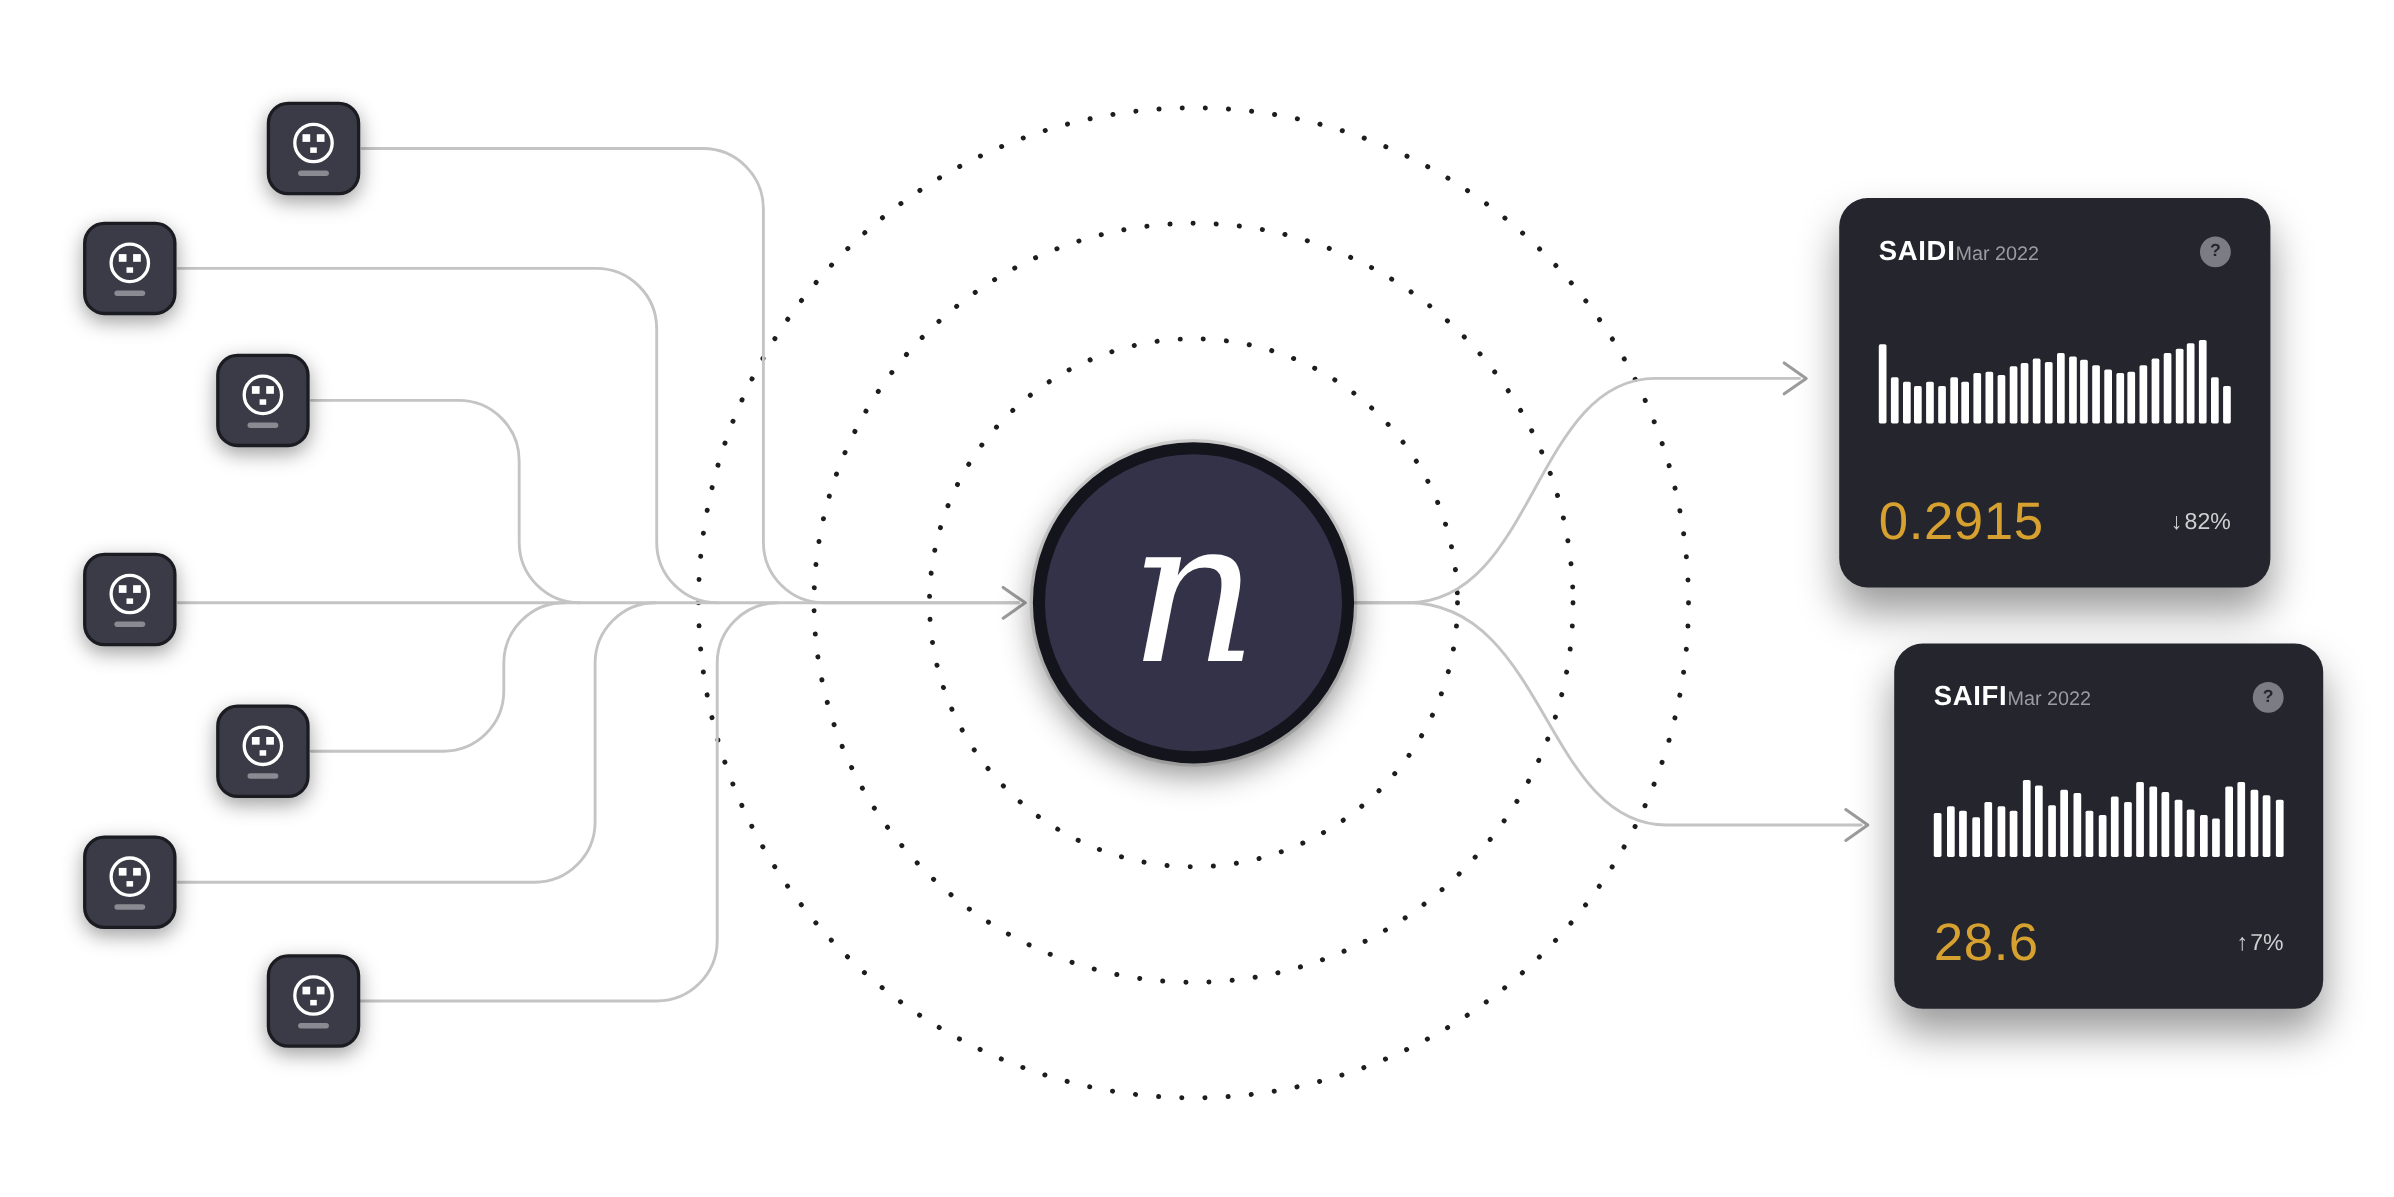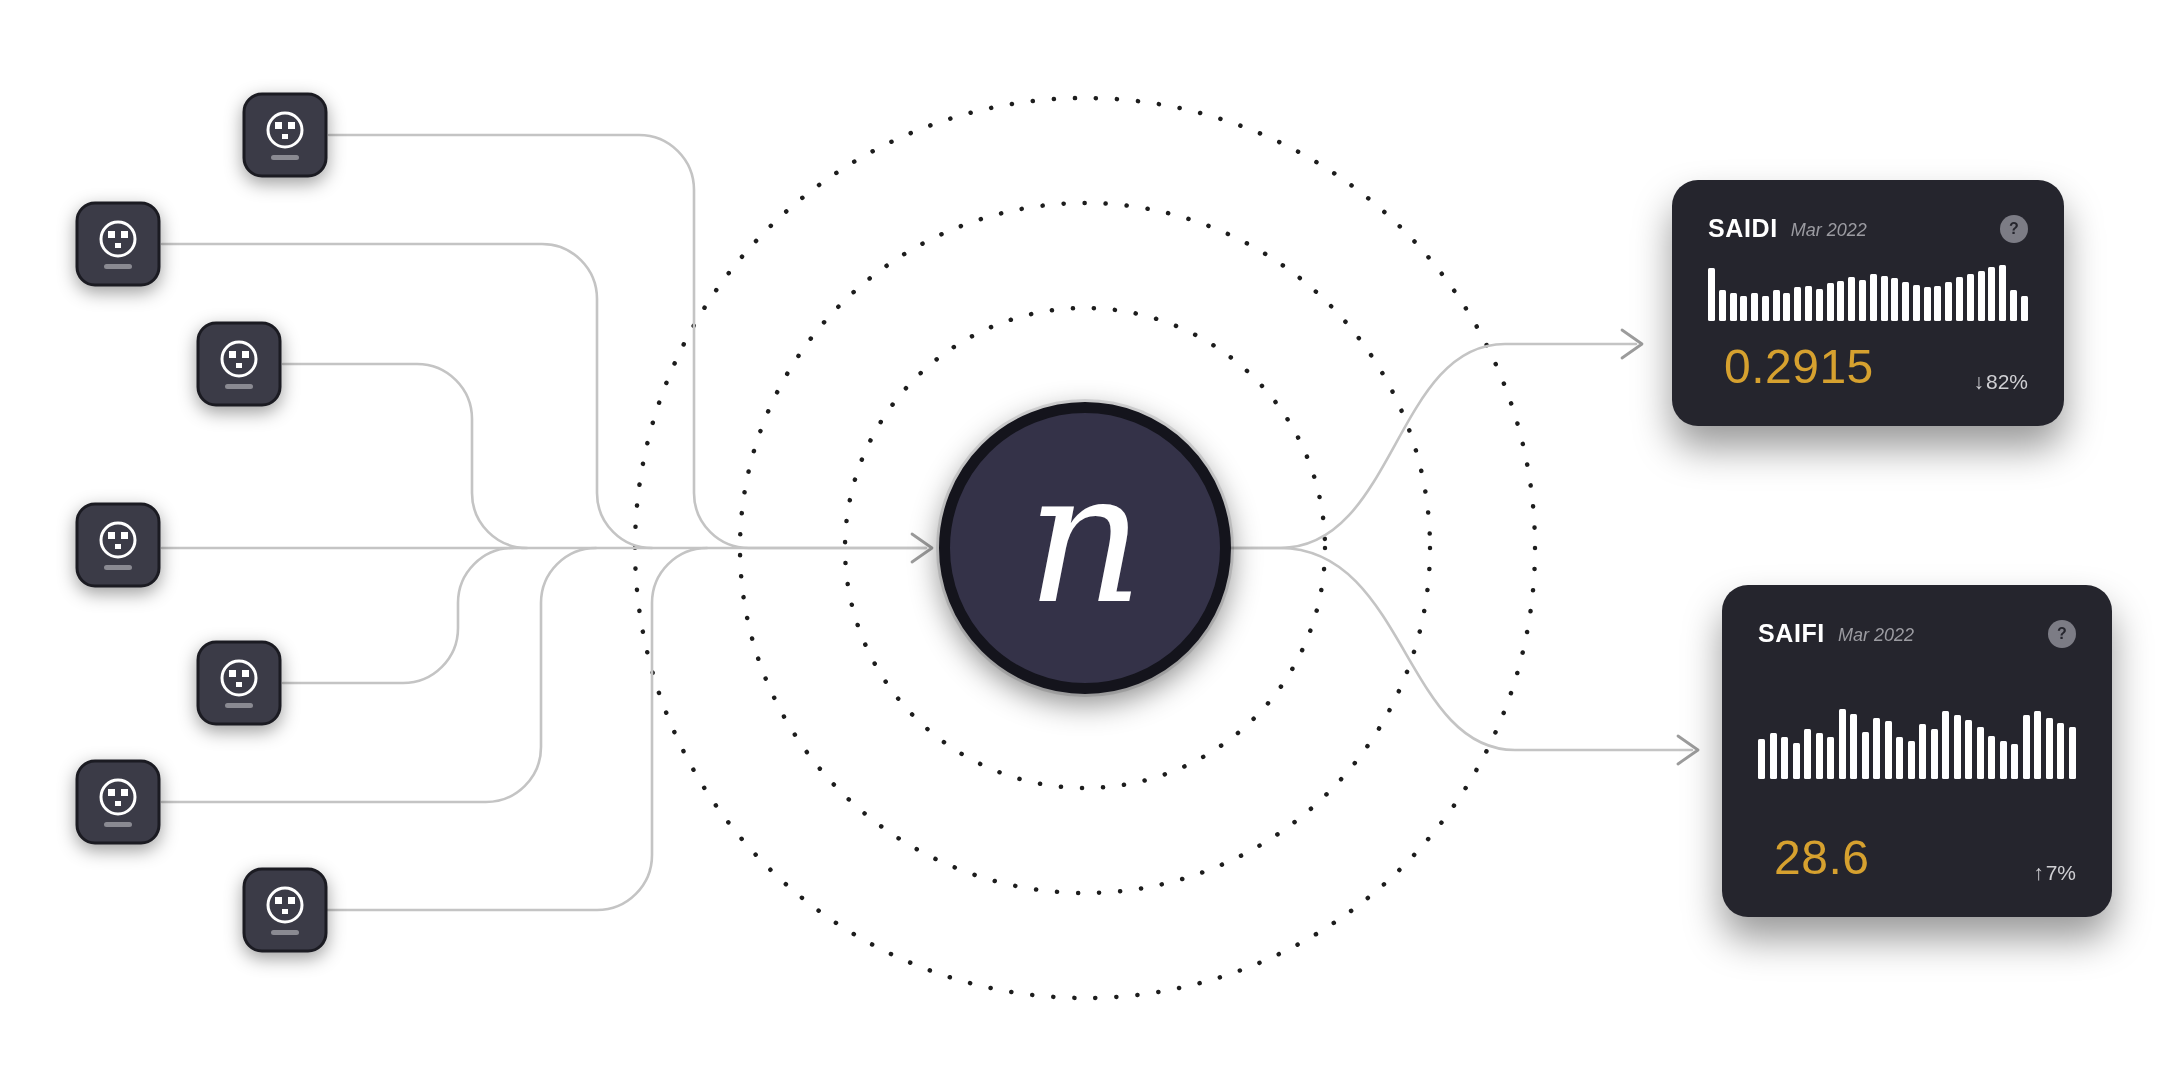--- a/index.html
+++ b/index.html
@@ -50,46 +50,46 @@
   
   .card{
     position:absolute;z-index:4;
     box-sizing:border-box;
     background:var(--card-bg,#25252d);
     border-radius:26px;
     box-shadow:0 22px 38px rgba(0,0,0,0.40);
     padding:34px 36px 32px 36px;
     display:flex;flex-direction:column;justify-content:space-between;
   }
-  .card-saidi{left:1672px;top:180px;width:392px;height:246px;}
+  .card-saidi{left:1672px;top:180px;width:392px;height:354px;}
   .card-saifi{left:1722px;top:585px;width:390px;height:332px;}
 
   .card-header{display:flex;align-items:center;}
   .card-title{
     color:#ffffff;font-size:25px;font-weight:bold;letter-spacing:0.6px;
   }
   .card-period{
-    color:var(--muted-text,#9b9ba1);font-size:18px;margin-left:13px;margin-top:3px;font-style:italic;
+    color:var(--muted-text,#9b9ba1);font-size:18px;margin-top:3px;
   }
   .help{
     margin-left:auto;width:28px;height:28px;border-radius:50%;
     background:var(--help-bg,#7c7c85);color:var(--card-bg,#25252d);
     font-size:16px;font-weight:bold;
     display:flex;align-items:center;justify-content:center;
     cursor:pointer;user-select:none;
   }
   .card-chart{
     height:76px;margin-top:22px;
     display:flex;align-items:flex-end;justify-content:space-between;
   }
   .bar{
     width:7px;border-radius:1.5px;
     background:var(--bar,#ffffff);
   }
-  .card-footer{display:flex;align-items:flex-end;justify-content:space-between;margin-top:18px;margin-left:16px;}
+  .card-footer{display:flex;align-items:center;justify-content:space-between;margin-top:18px;}
   .card-value{
     color:var(--accent-value,#d6a12f);
     font-size:48px;letter-spacing:0.5px;
   }
   .card-trend{
     color:var(--trend-text,#cfcfd3);font-size:21px;
     display:flex;align-items:baseline;gap:2px;
   }
 </style>
 </head>

